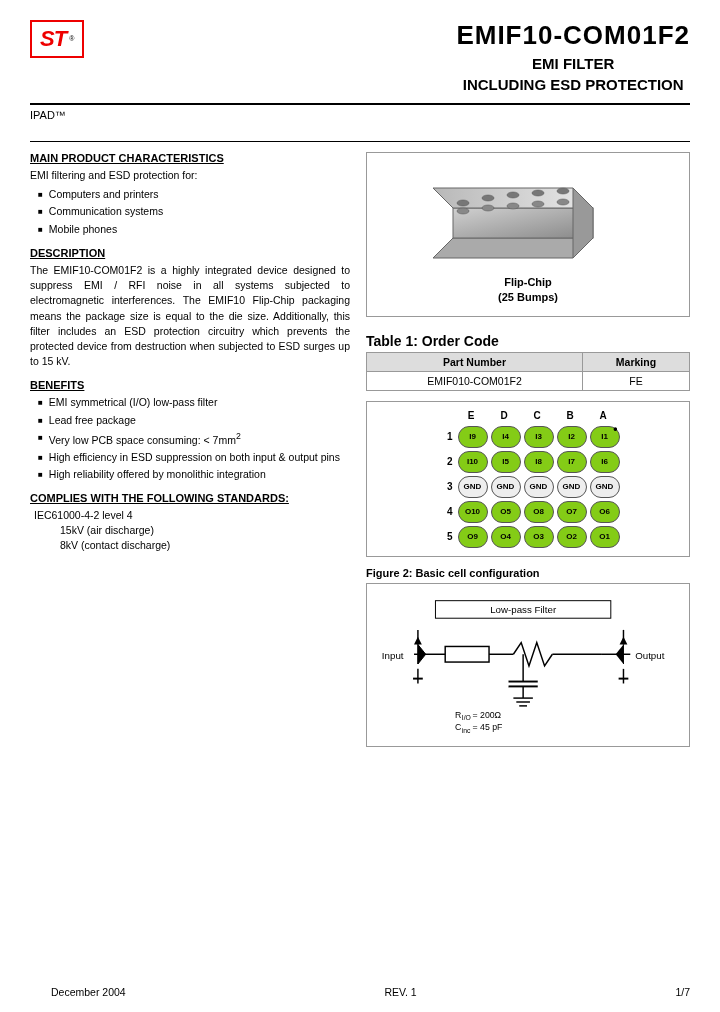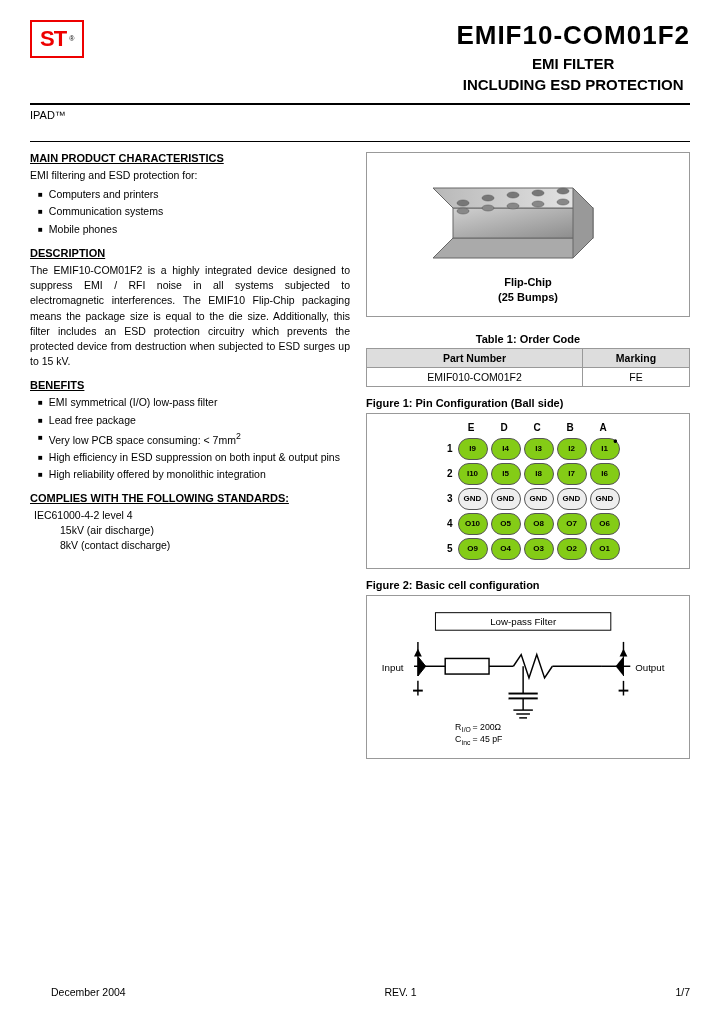--- a/index.html
+++ b/index.html
@@ -34,20 +34,21 @@
     }
     .logo-box {
       border: 2px solid #e00;
       padding: 4px 8px;
       margin-bottom: 4px;
     }
     .logo-text {
       font-size: 22px;
       font-weight: bold;
       color: #e00;
+      font-style: italic;
       letter-spacing: -1px;
     }
     .logo-tm {
       font-size: 7px;
       color: #000;
       vertical-align: super;
     }
     .title-area {
       text-align: right;
     }
@@ -133,24 +134,23 @@
     }
     .flip-chip-caption {
       font-size: 11px;
       font-weight: bold;
       text-align: center;
       line-height: 1.4;
     }
     
     .table-title {
       font-weight: bold;
-      font-size: 11px;
+      font-size: 14px;
       margin-bottom: 3px;
       margin-top: 16px;
-      text-align: center;
     }
     .order-table {
       width: 100%;
       border-collapse: collapse;
       margin-bottom: 10px;
       font-size: 10.5px;
     }
     .order-table th {
       background: #ddd;
       border: 1px solid #999;
@@ -384,21 +384,20 @@
           </tr>
         </thead>
         <tbody>
           <tr>
             <td>EMIF010-COM01F2</td>
             <td>FE</td>
           </tr>
         </tbody>
       </table>
 
-      <div class="fig-title">Figure 1: Pin Configuration (Ball side)</div>
       <div class="pin-config-box">
         <div class="pin-grid">
 
           <div class="pin-col-labels">
             <div class="pin-col-label">E</div>
             <div class="pin-col-label">D</div>
             <div class="pin-col-label">C</div>
             <div class="pin-col-label">B</div>
             <div class="pin-col-label">A</div>
           </div>

